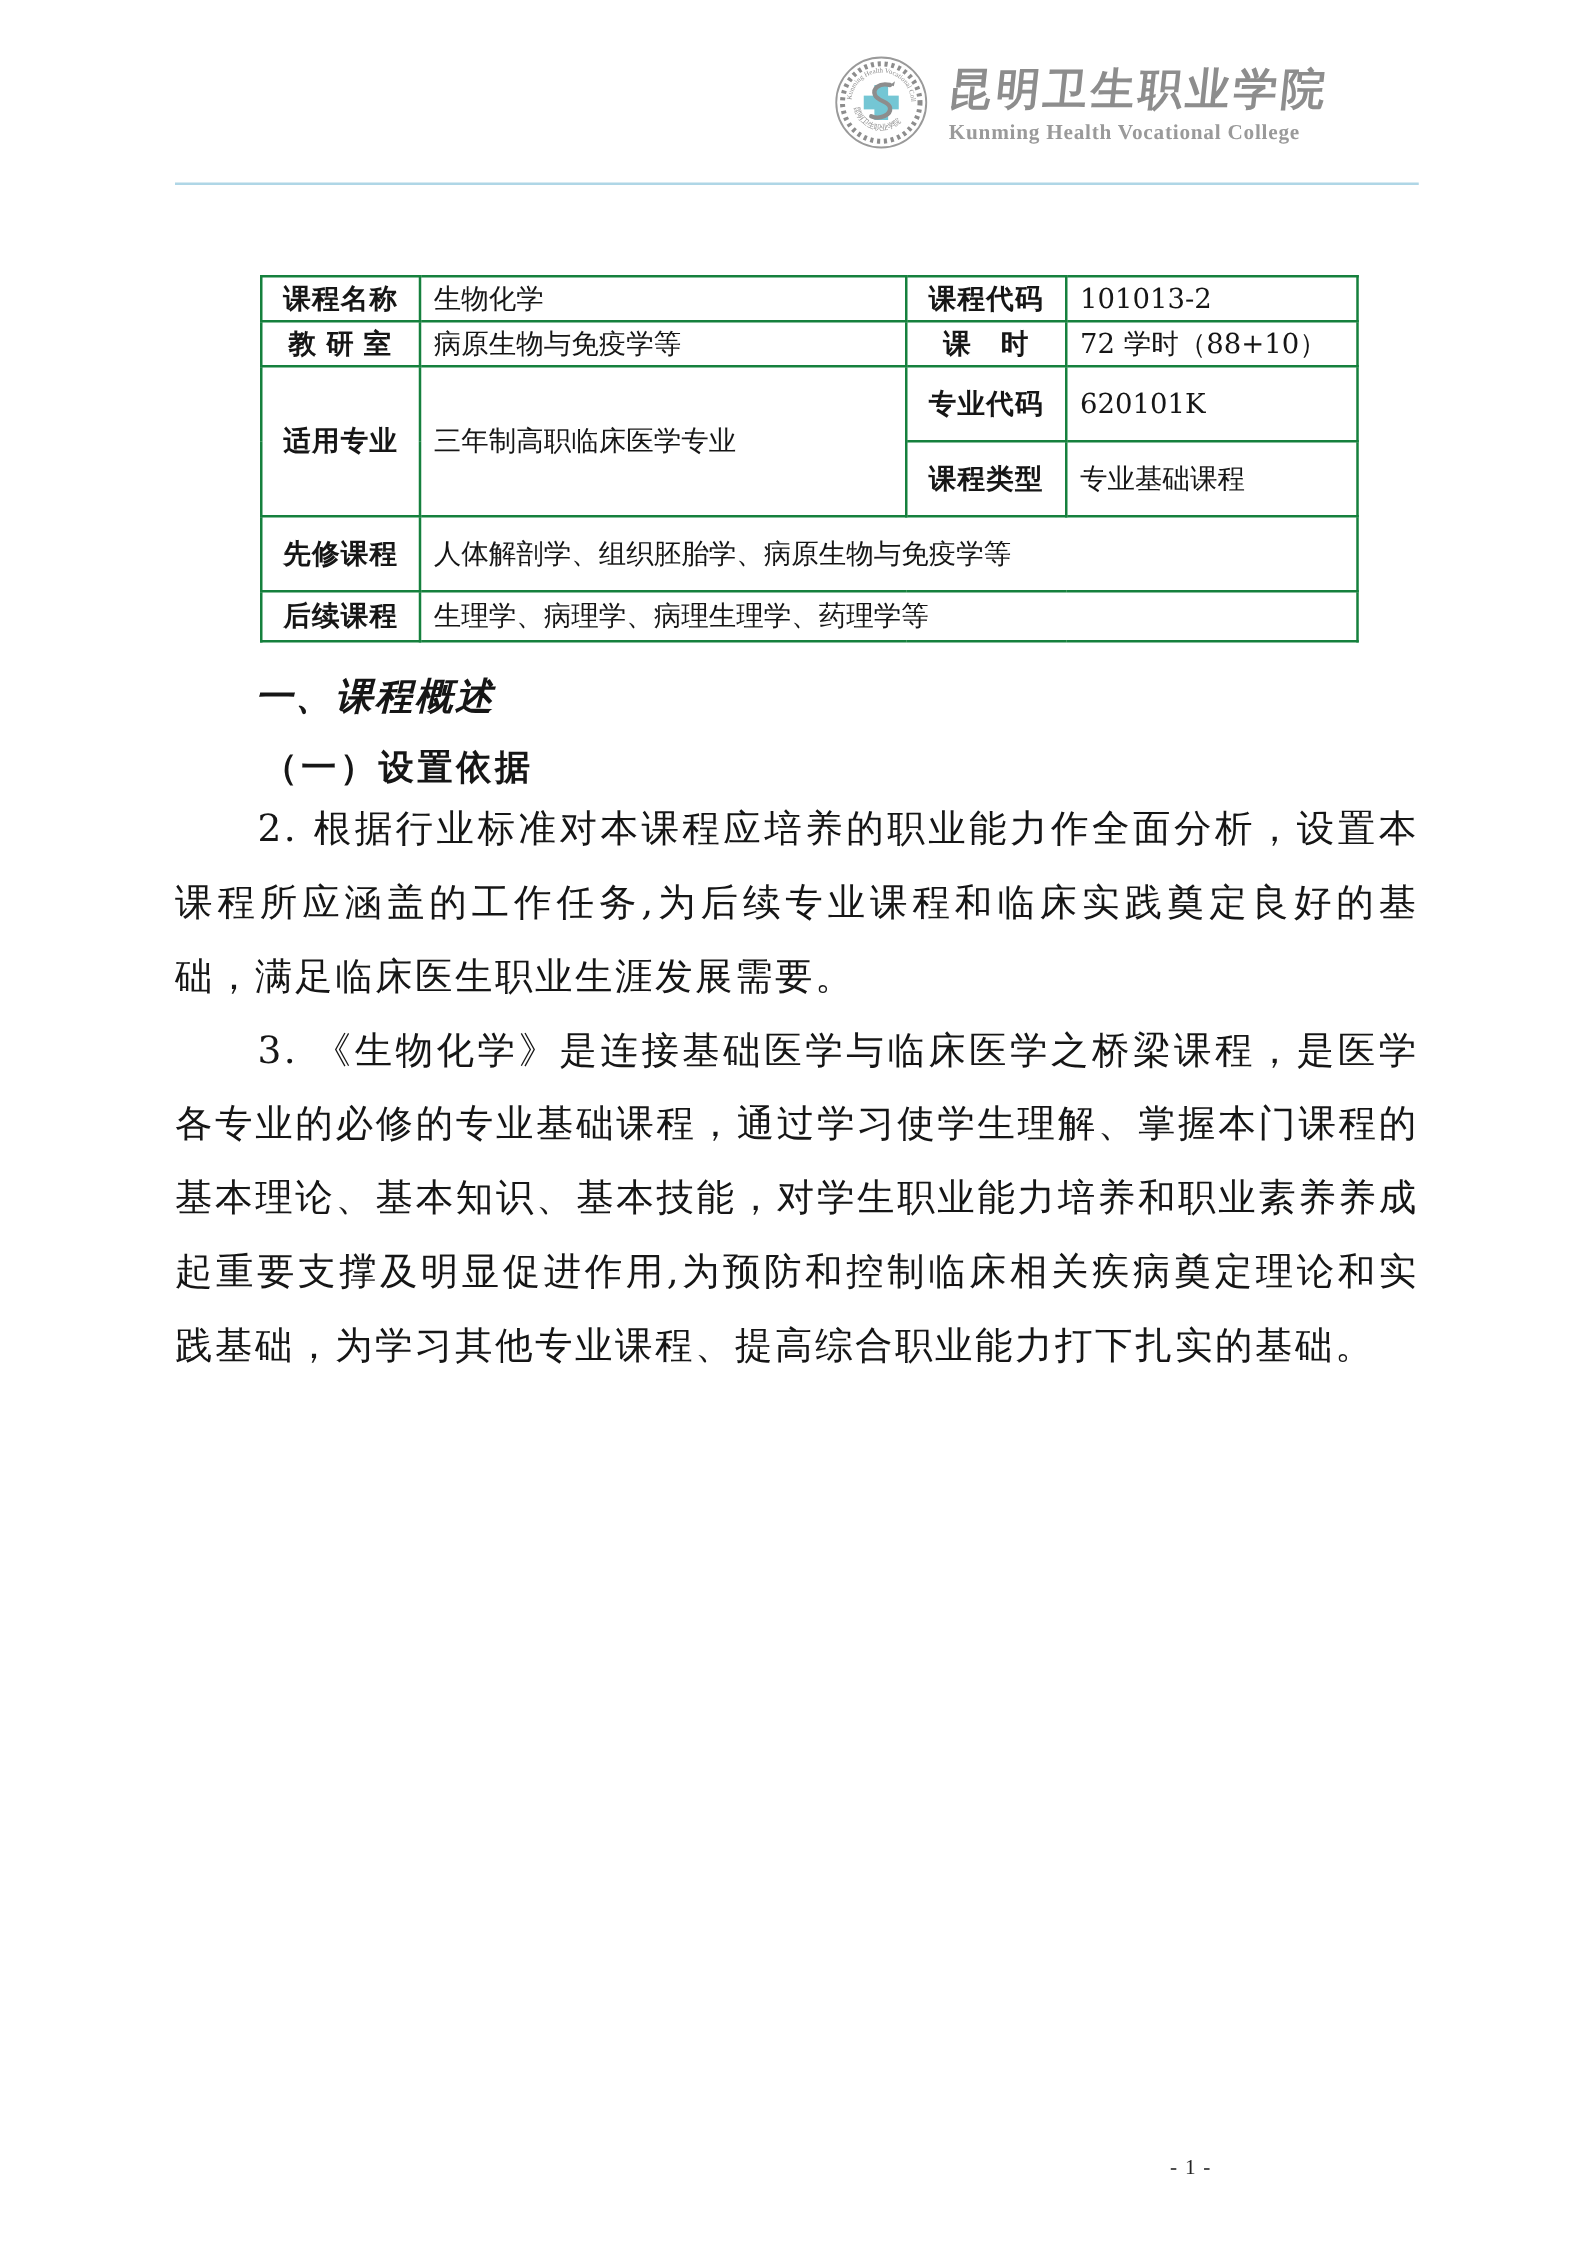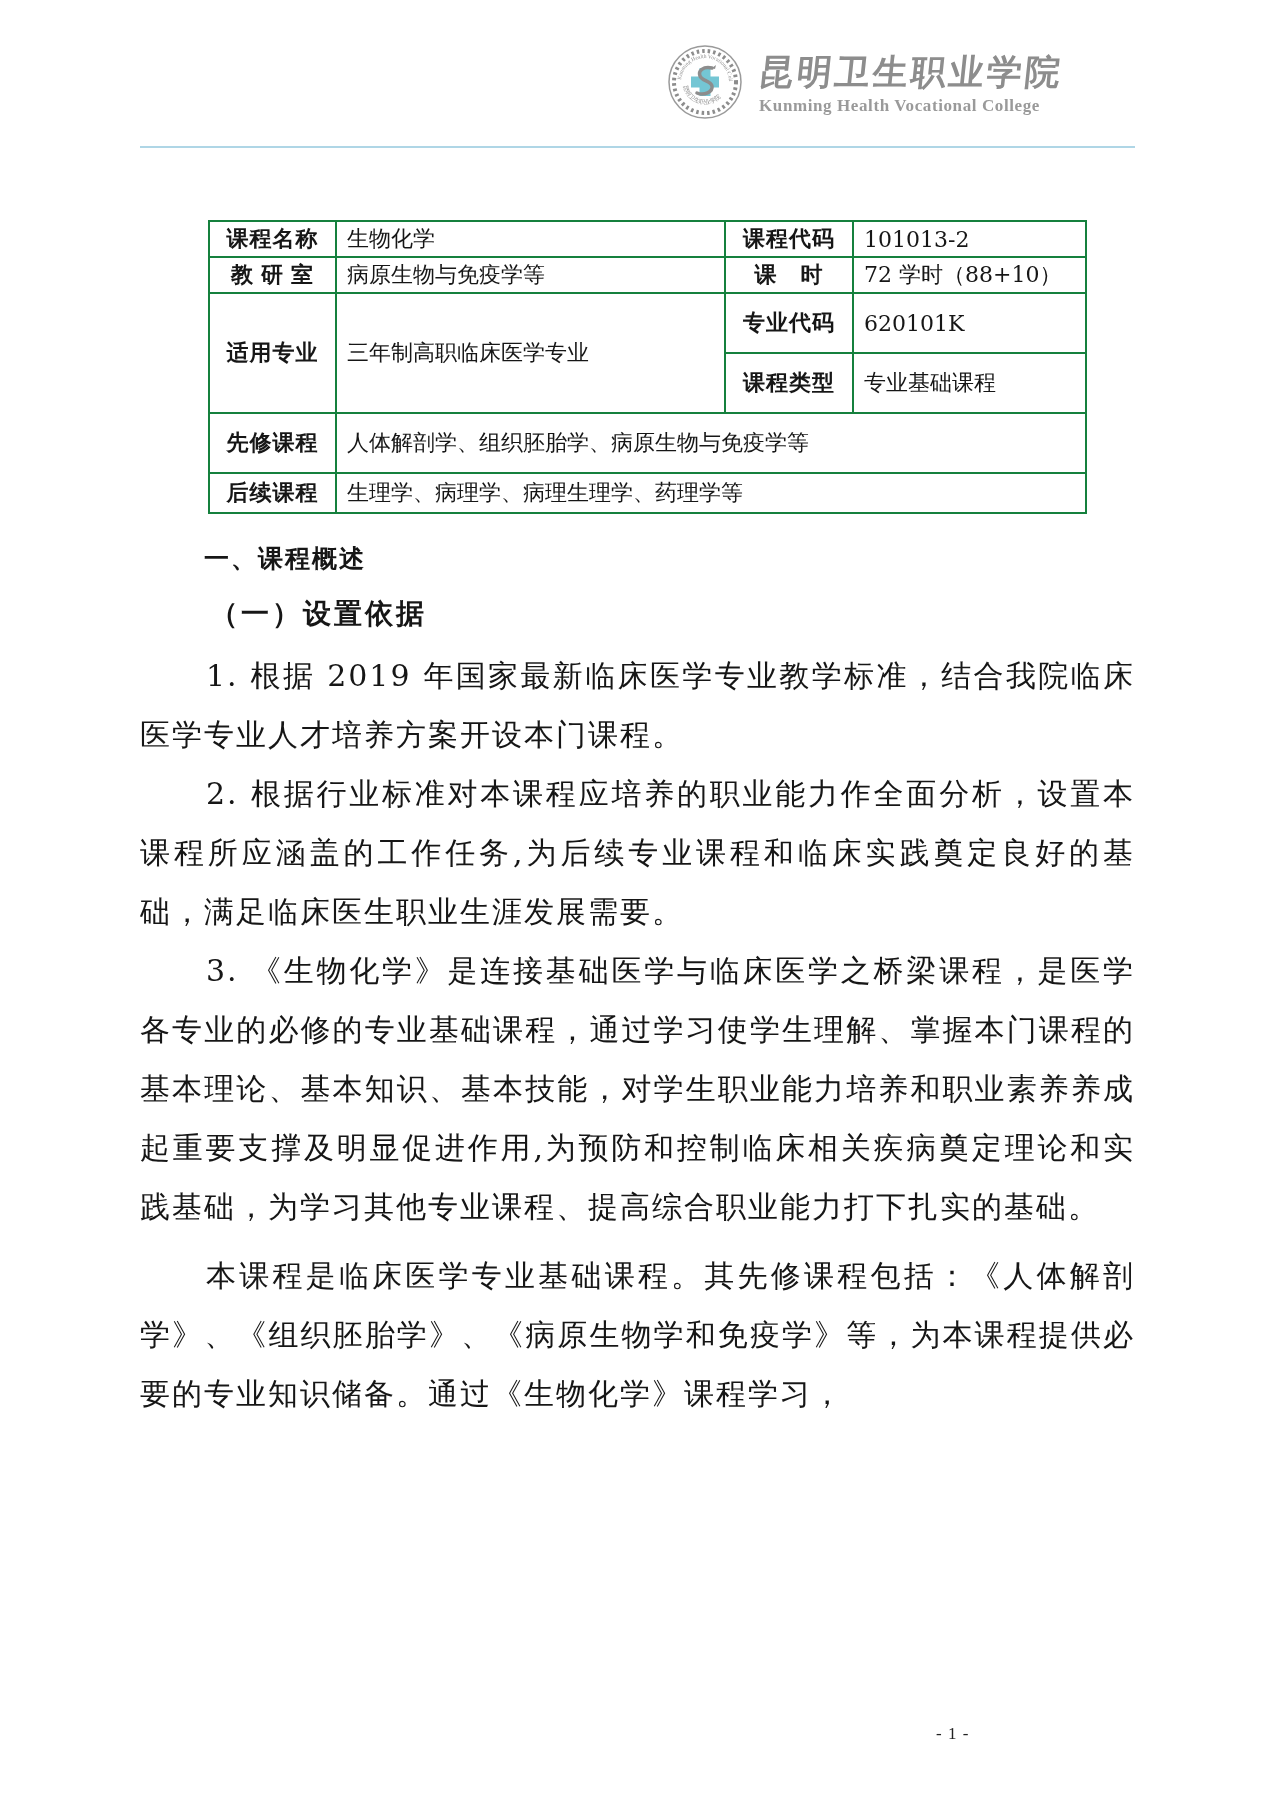--- a/index.html
+++ b/index.html
@@ -62,22 +62,22 @@
   .r-l{height:40px;}
 
   
   .doc-body{
     position:absolute;top:538px;left:140px;width:995px;
     font-size:30px;line-height:59px;
     text-align:justify;
   }
   .sec-title{
     font-family:"Liberation Sans","DejaVu Sans",sans-serif;
-    font-weight:bold;font-size:25px;line-height:40px;
-    margin:0 0 0 64px;letter-spacing:2px;
+    font-weight:bold;font-size:30px;line-height:40px;
+    margin:0 0 0 64px;letter-spacing:2px;font-style:italic;
   }
   .sub-title{
     font-size:28px;line-height:40px;font-weight:bold;
     margin:16px 0 0 70px;letter-spacing:3px;
   }
   .sub-title2{margin-top:14px;}
   .para{
     margin:12px 0 0 0;
     text-indent:2.2em;
     letter-spacing:2px;
@@ -166,21 +166,19 @@
     <tr class="r-l">
       <td class="lbl">后续课程</td>
       <td class="val" colspan="3">生理学、病理学、病理生理学、药理学等</td>
     </tr>
   </tbody>
     </table>
 
   <div class="doc-body">
     <div class="sec-title">一、课程概述</div>
     <div class="sub-title">（一）设置依据</div>
-    <p class="para">1. 根据 2019 年国家最新临床医学专业教学标准，结合我院临床医学专业人才培养方案开设本门课程。</p>
     <p class="para para-mid">2. 根据行业标准对本课程应培养的职业能力作全面分析，设置本课程所应涵盖的工作任务,为后续专业课程和临床实践奠定良好的基础，满足临床医生职业生涯发展需要。</p>
     <p class="para para-mid">3. 《生物化学》是连接基础医学与临床医学之桥梁课程，是医学各专业的必修的专业基础课程，通过学习使学生理解、掌握本门课程的基本理论、基本知识、基本技能，对学生职业能力培养和职业素养养成起重要支撑及明显促进作用,为预防和控制临床相关疾病奠定理论和实践基础，为学习其他专业课程、提高综合职业能力打下扎实的基础。</p>
-    <p class="para para-last">本课程是临床医学专业基础课程。其先修课程包括：《人体解剖学》、《组织胚胎学》、《病原生物学和免疫学》等，为本课程提供必要的专业知识储备。通过《生物化学》课程学习，</p>
   </div>
 
   <div class="footer">- 1 -</div>
 
 </div>
 
 </body></html>

